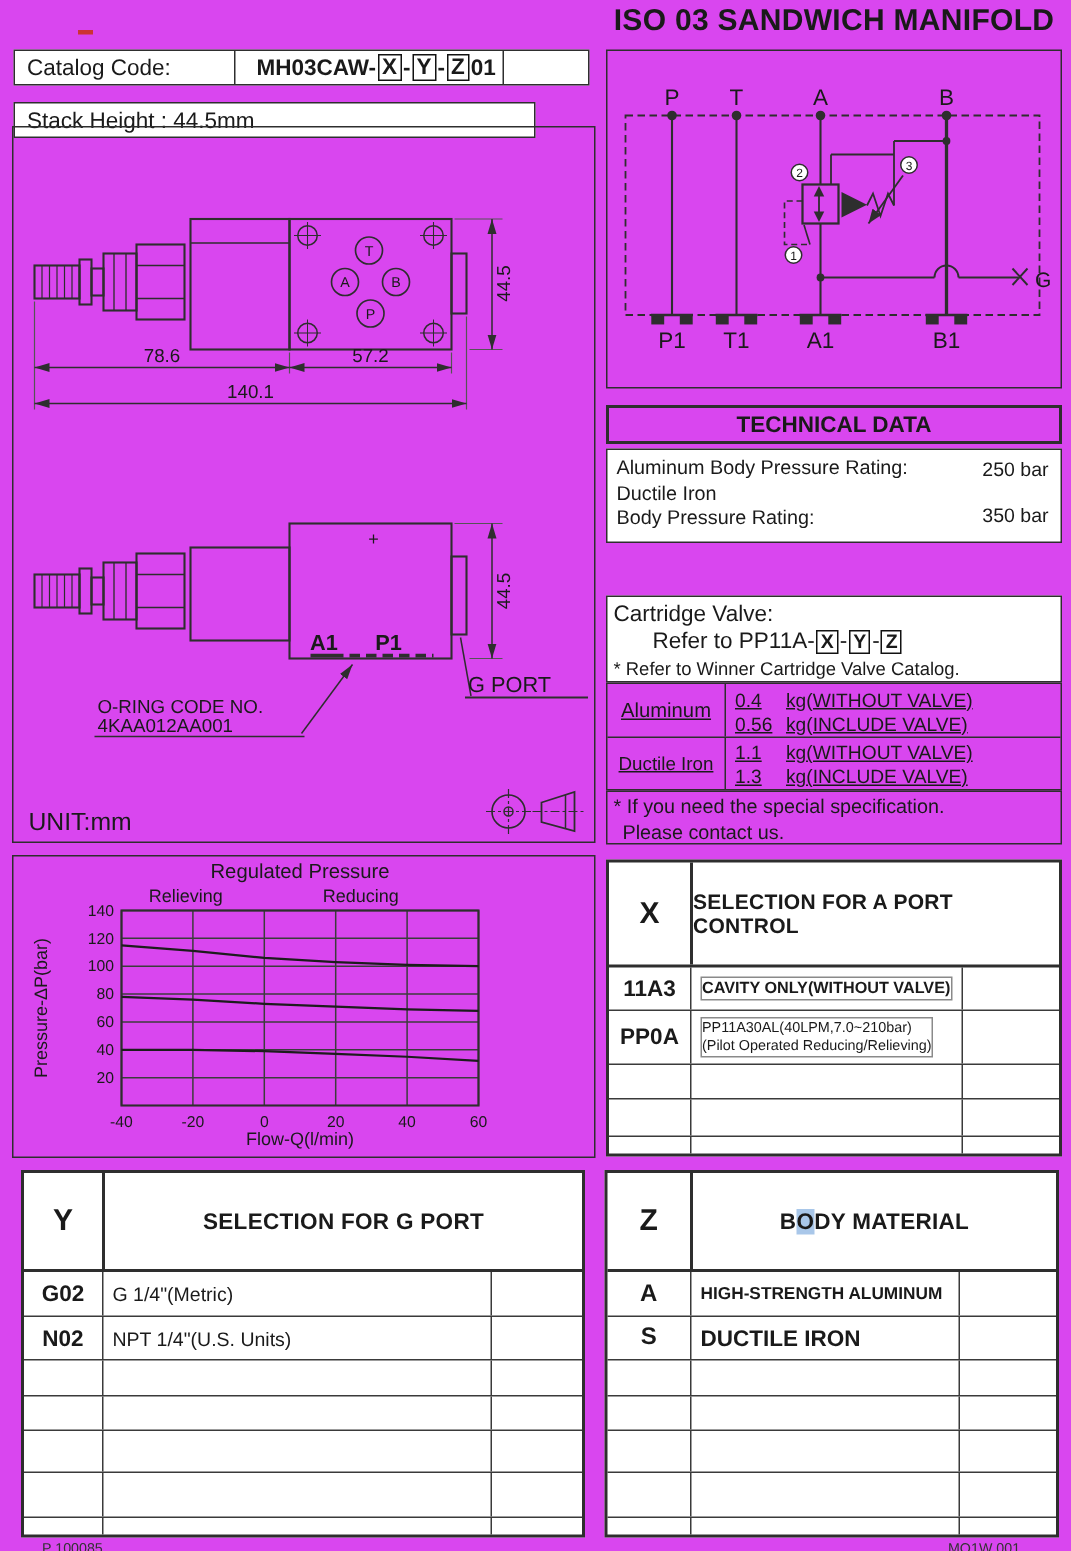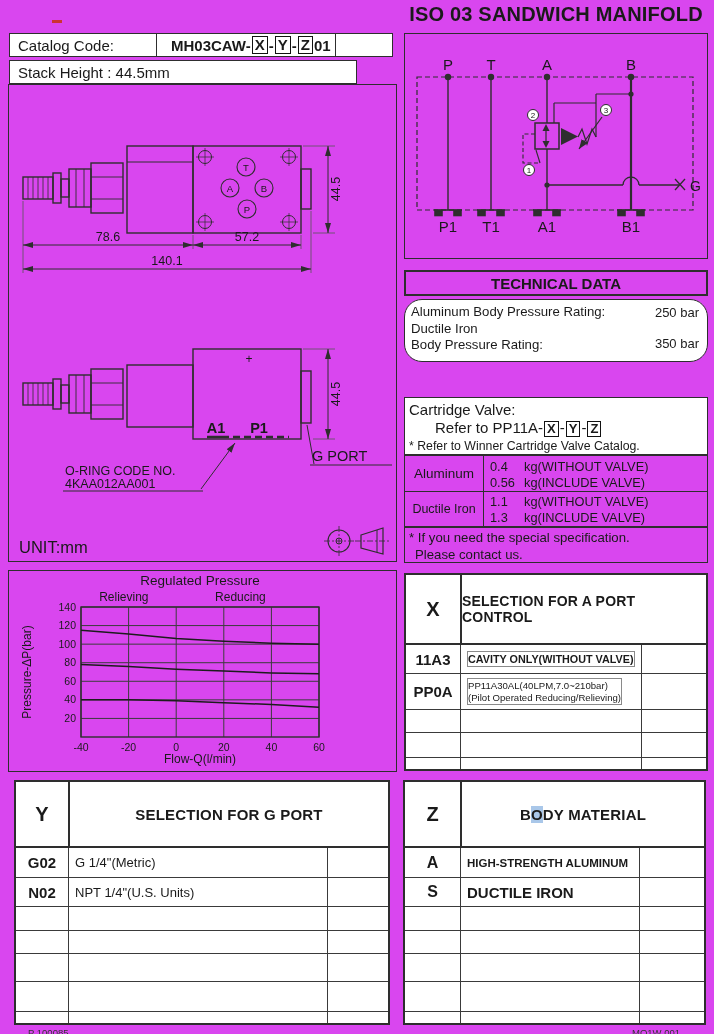--- a/index.html
+++ b/index.html
@@ -19,21 +19,21 @@
   .tech-head{display:flex;align-items:center;justify-content:center;font-weight:bold;font-size:15px;border:2px solid #2e2e2e;}
   .tech-box{border:1.8px solid #2e2e2e;background:#fff;}
   .ratings{position:relative;padding:4px 6px;font-size:13.2px;line-height:1.25;}
   .rating-val{position:absolute;right:8px;font-size:13px;}
   .flowrow{position:relative;display:flex;align-items:center;padding-left:6px;font-size:15px;}
   .flow-val{position:absolute;right:64px;}
   .flow-unit{position:absolute;right:8px;}
   .cart{padding:3px 4px;font-size:15px;line-height:1.2;}
   .cart-l2{padding-left:26px;}
   .cart-note{font-size:12.3px;padding-top:2px;}
-  .wtable{display:flex;flex-direction:column;border:1.8px solid #2e2e2e;}
+  .wtable{display:flex;flex-direction:column;border:1.8px solid #2e2e2e;text-decoration:underline;}
   .wrow{display:flex;flex:1;}
   .wrow + .wrow{border-top:1.6px solid #2e2e2e;}
   .wmat{width:78px;border-right:1.6px solid #2e2e2e;display:flex;align-items:center;justify-content:center;text-align:center;}
   .wvals{flex:1;display:flex;flex-direction:column;justify-content:flex-end;padding-left:6px;}
   .wline{display:flex;font-size:12.8px;line-height:1.25;}
   .wnum{width:34px;}
   .tnote{padding:2px 4px;font-size:13.2px;line-height:1.25;border:1.8px solid #2e2e2e;}
   
   .seltable{border:2px solid #2e2e2e;background:#fff;display:flex;flex-direction:column;}
   .hrow{display:flex;border-bottom:2px solid #2e2e2e;}
@@ -73,21 +73,21 @@
         <span>MH03CAW-</span>
         <span class="vbox">X</span>
         <span>-</span>
         <span class="vbox">Y</span>
         <span>-</span>
         <span class="vbox">Z</span>
         <span>01</span>
       </div>
     <div class="ord-cell" style="flex:1;"></div>
   </div>
-  <div class="abs bordered ord-row" style="left:9px;top:60px;width:348px;height:24px;">
+  <div class="abs bordered ord-row" style="left:9px;top:68px;width:348px;height:24px;">
     <div class="ord-cell ord-label">Stack Height : 44.5mm</div>
   </div>
 
   <div class="abs bordered" style="left:8px;top:84px;width:389px;height:478px;">
     <svg width="385" height="474" viewBox="0 0 385 474">
       <defs>
         <marker id="arr" markerWidth="11" markerHeight="8" refX="10" refY="4" orient="auto-start-reverse">
           <path d="M0,1 L10,4 L0,7 Z" fill="#2e2e2e"></path>
         </marker>
       </defs>
@@ -293,21 +293,21 @@
       </g>
       <text x="43" y="198" font-size="15" text-anchor="middle">P1</text>
       <text x="86" y="198" font-size="15" text-anchor="middle">T1</text>
       <text x="142" y="198" font-size="15" text-anchor="middle">A1</text>
       <text x="226" y="198" font-size="15" text-anchor="middle">B1</text>
     </svg>
   </div>
 
   <div class="abs tech-head" style="left:404px;top:270px;width:304px;height:26px;">TECHNICAL DATA</div>
 
-  <div class="abs tech-box ratings" style="left:404px;top:299px;width:304px;height:63px;border-radius:18px;">
+  <div class="abs tech-box ratings" style="left:404px;top:299px;width:304px;height:63px;">
     <div>Aluminum Body Pressure Rating:</div>
     <div>Ductile Iron</div>
     <div>Body Pressure Rating:</div>
     <div class="rating-val" style="top:5px;">250 bar</div>
     <div class="rating-val" style="top:36px;">350 bar</div>
   </div>
 
   <div class="abs tech-box flowrow" style="left:404px;top:363px;width:304px;height:28px;">
     <span>Rated flow:</span>
     <span class="flow-val">40</span>

